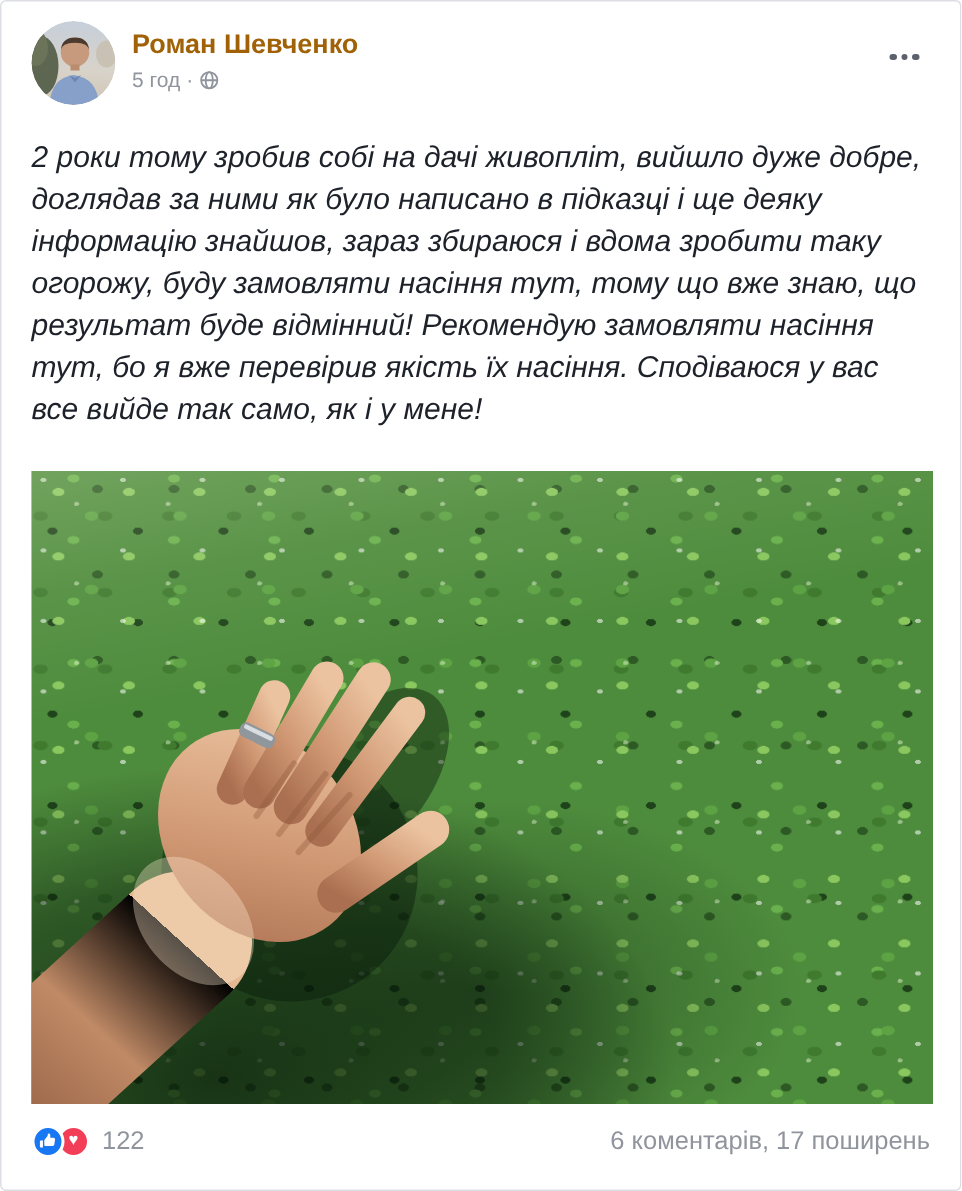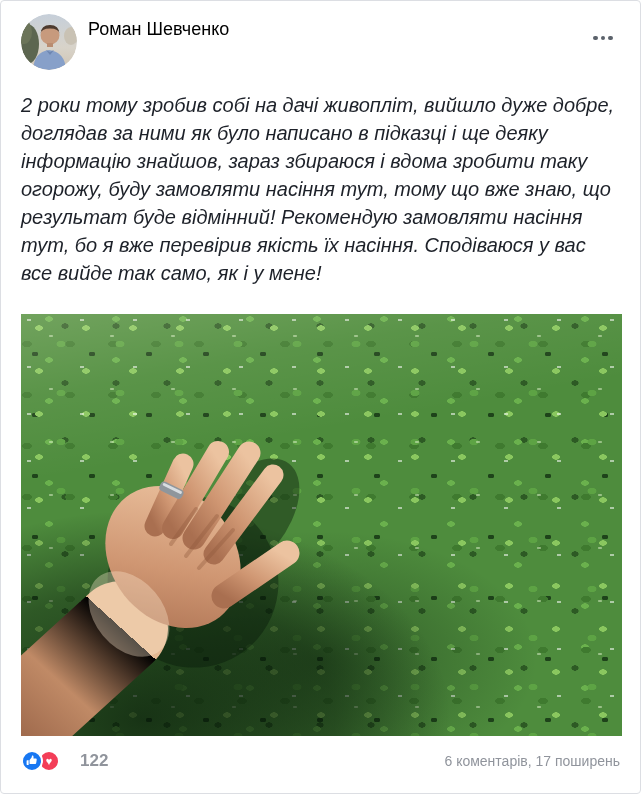--- a/index.html
+++ b/index.html
@@ -20,21 +20,21 @@
     display:flex; align-items:flex-start;
     padding:13px 20px 0 20px;
     position:relative;
   }
   .avatar {
     width:56px; height:56px; border-radius:50%;
     overflow:hidden; flex:0 0 56px; cursor:pointer;
   }
   .header-text { margin-left:11px; padding-top:3px; }
   .author-name {
-    font-size:18px; font-weight:400; color:#000000;
+    font-size:18px; font-weight:700; color:#a16207;
     line-height:24px; cursor:pointer; display:inline-block;
   }
   .meta-row {
     display:flex; align-items:center; gap:4px;
     margin-top:3px;
     font-size:14px; color:#90949c; line-height:18px;
   }
   .more-button {
     position:absolute; right:20px; top:24px;
     width:34px; height:26px;
@@ -88,22 +88,22 @@
   }
   .reactions { display:flex; align-items:center; cursor:pointer; }
   .reaction-badge {
     width:22px; height:22px; border-radius:50%;
     border:2px solid #fff;
     display:flex; align-items:center; justify-content:center;
   }
   .badge-like { background:#1877f2; z-index:2; position:relative; }
   .badge-love { background:#f33e58; margin-left:-5px; z-index:1; position:relative; }
   .badge-love span { color:#fff; font-size:11px; line-height:1; transform:translateY(-0.5px); }
-  .reaction-count { margin-left:20px; font-size:17px; color:#90949c;font-weight:bold; }
-  .footer-summary { font-size:14px; color:#90949c; cursor:pointer; }
+  .reaction-count { margin-left:8px; font-size:17px; color:#90949c; }
+  .footer-summary { font-size:17px; color:#90949c; cursor:pointer; }
 </style>
 </head>
 <body>
 
 <div class="post-card">
 
   <div class="header">
     <div class="avatar">
       <svg width="56" height="56" viewBox="0 0 56 56">
         <defs>
@@ -124,20 +124,31 @@
           <circle cx="29" cy="21" r="9.5" fill="#c79a7d"></circle>
           <path d="M19.5 20 Q20 11 29 11 Q38 11 38.5 20 Q38 14.5 29 14.5 Q20 14.5 19.5 20 Z" fill="#4c3a2e"></path>
           <path d="M26 29 h6 v4 h-6 z" fill="#b98c70"></path>
           <path d="M12 56 Q13 38 28 36 Q44 38 45 56 Z" fill="#87a0c9"></path>
           <path d="M25 36 L29 41 L33 36 L29 38 Z" fill="#6d86b1"></path>
         </g>
       </svg>
     </div>
     <div class="header-text">
       <span class="author-name">Роман Шевченко</span>
+      <div class="meta-row">
+        <span>5 год</span>
+        <span>·</span>
+        <span style="display:flex;">
+          <svg width="13" height="13" viewBox="0 0 12 12" fill="none" stroke="#90949c" stroke-width="1.1">
+            <circle cx="6" cy="6" r="5"></circle>
+            <ellipse cx="6" cy="6" rx="2.2" ry="5"></ellipse>
+            <line x1="1" y1="6" x2="11" y2="6"></line>
+          </svg>
+        </span>
+      </div>
     </div>
     <div class="more-button">
       <i></i>
         <i></i>
         <i></i>
     </div>
   </div>
 
   <div class="body-text">2 роки тому зробив собі на дачі живопліт, вийшло дуже добре, доглядав за ними як було написано в підказці і ще деяку інформацію знайшов, зараз збираюся і вдома зробити таку огорожу, буду замовляти насіння тут, тому що вже знаю, що результат буде відмінний! Рекомендую замовляти насіння тут, бо я вже перевірив якість їх насіння. Сподіваюся у вас все вийде так само, як і у мене!</div>
 

